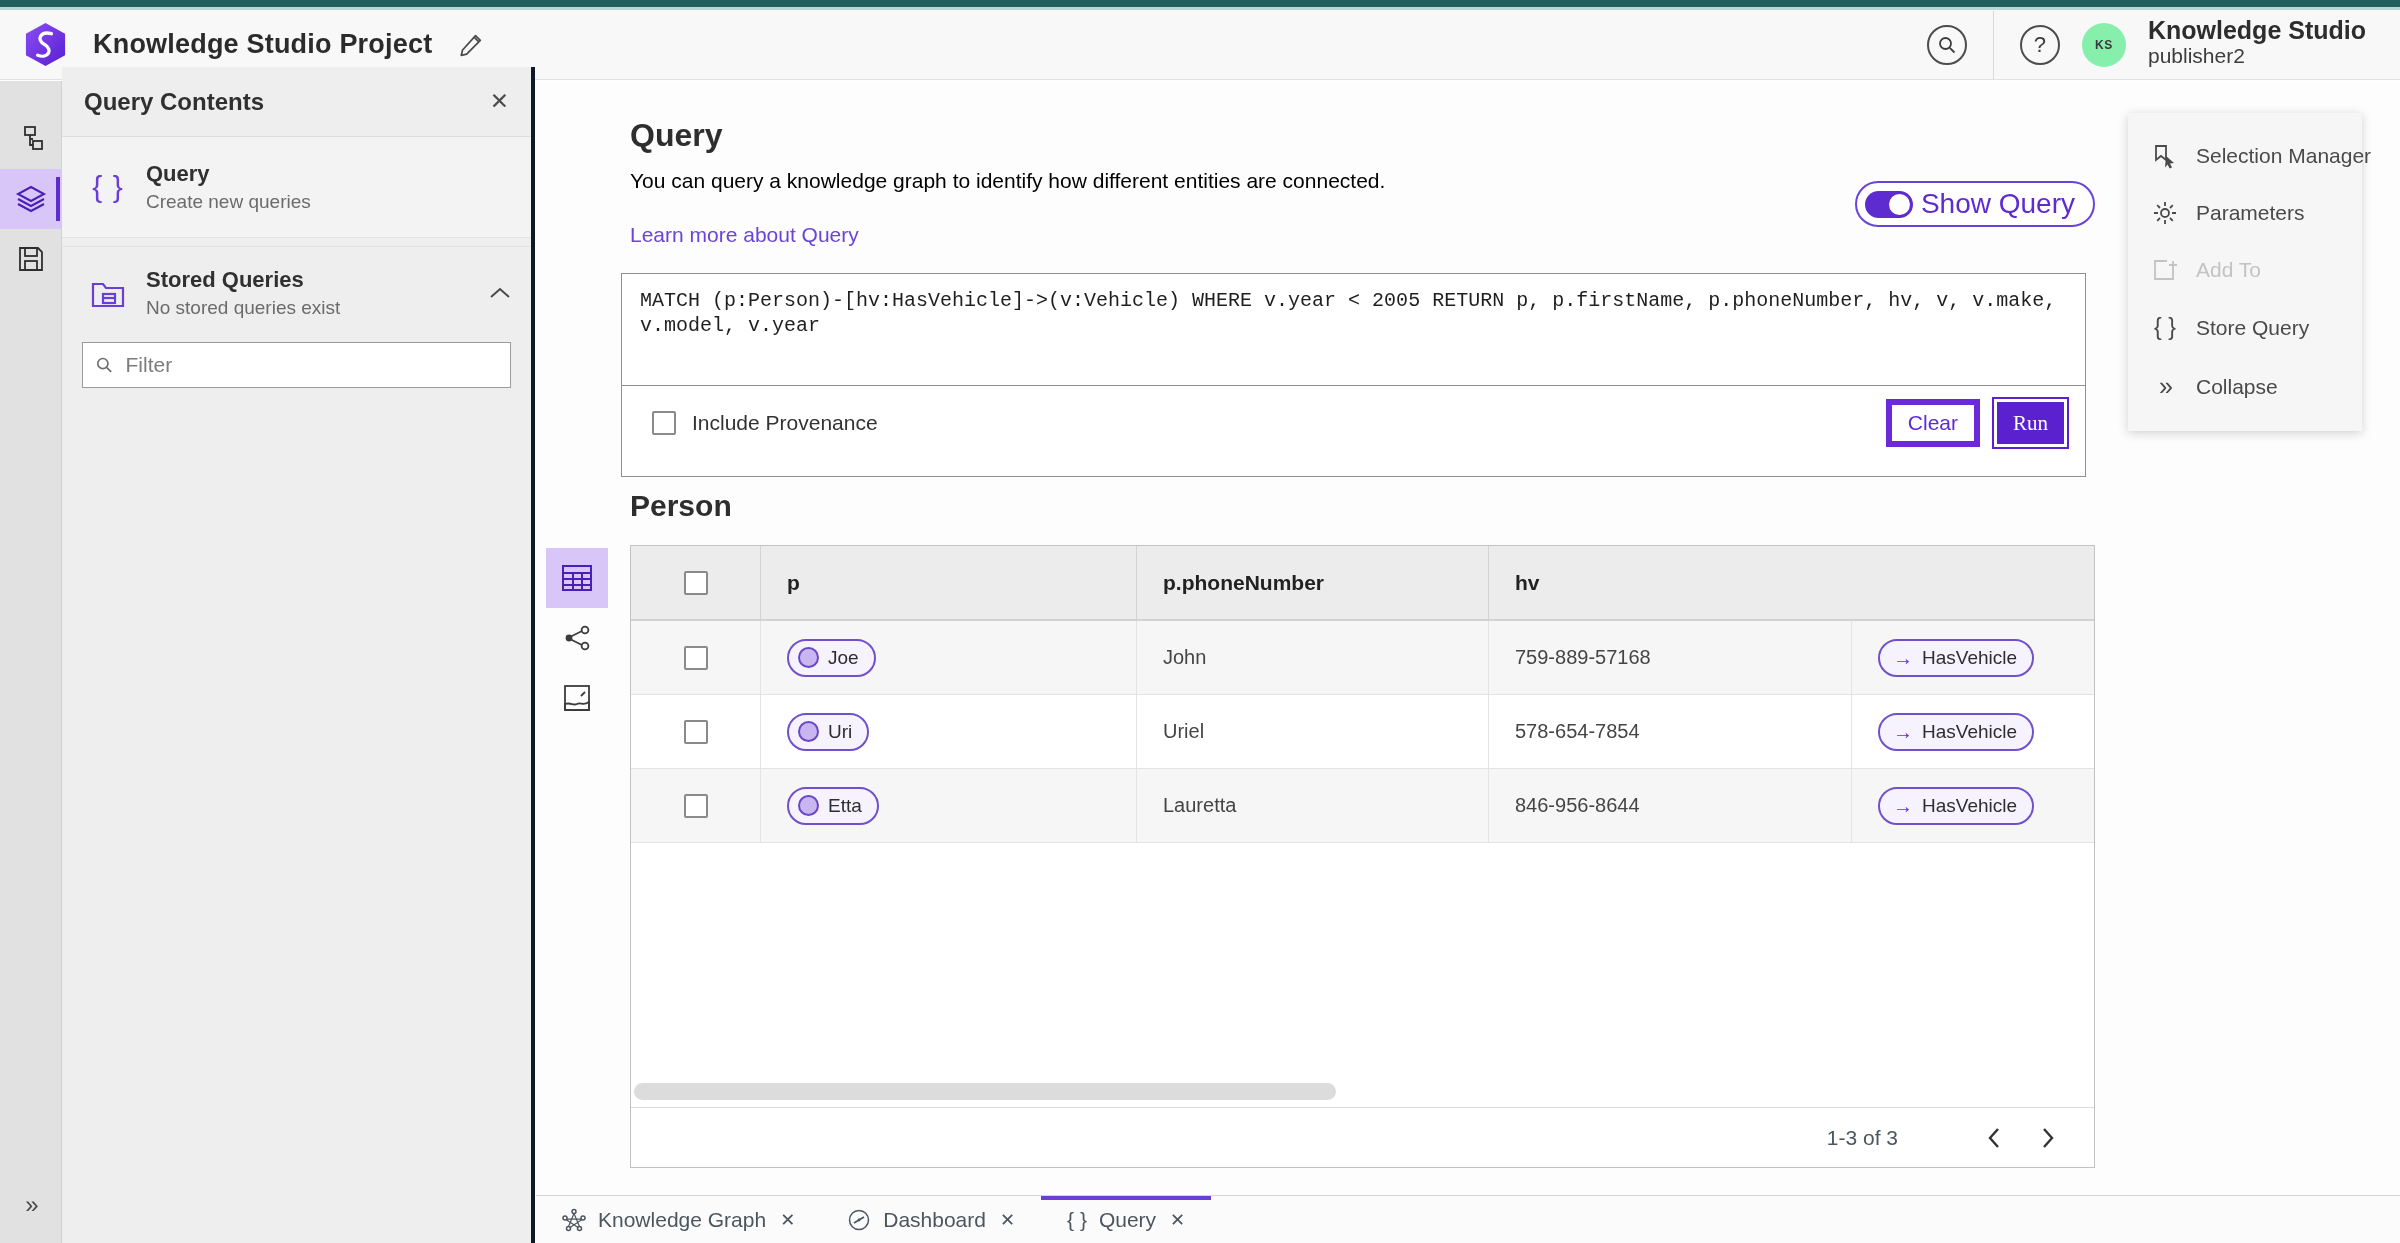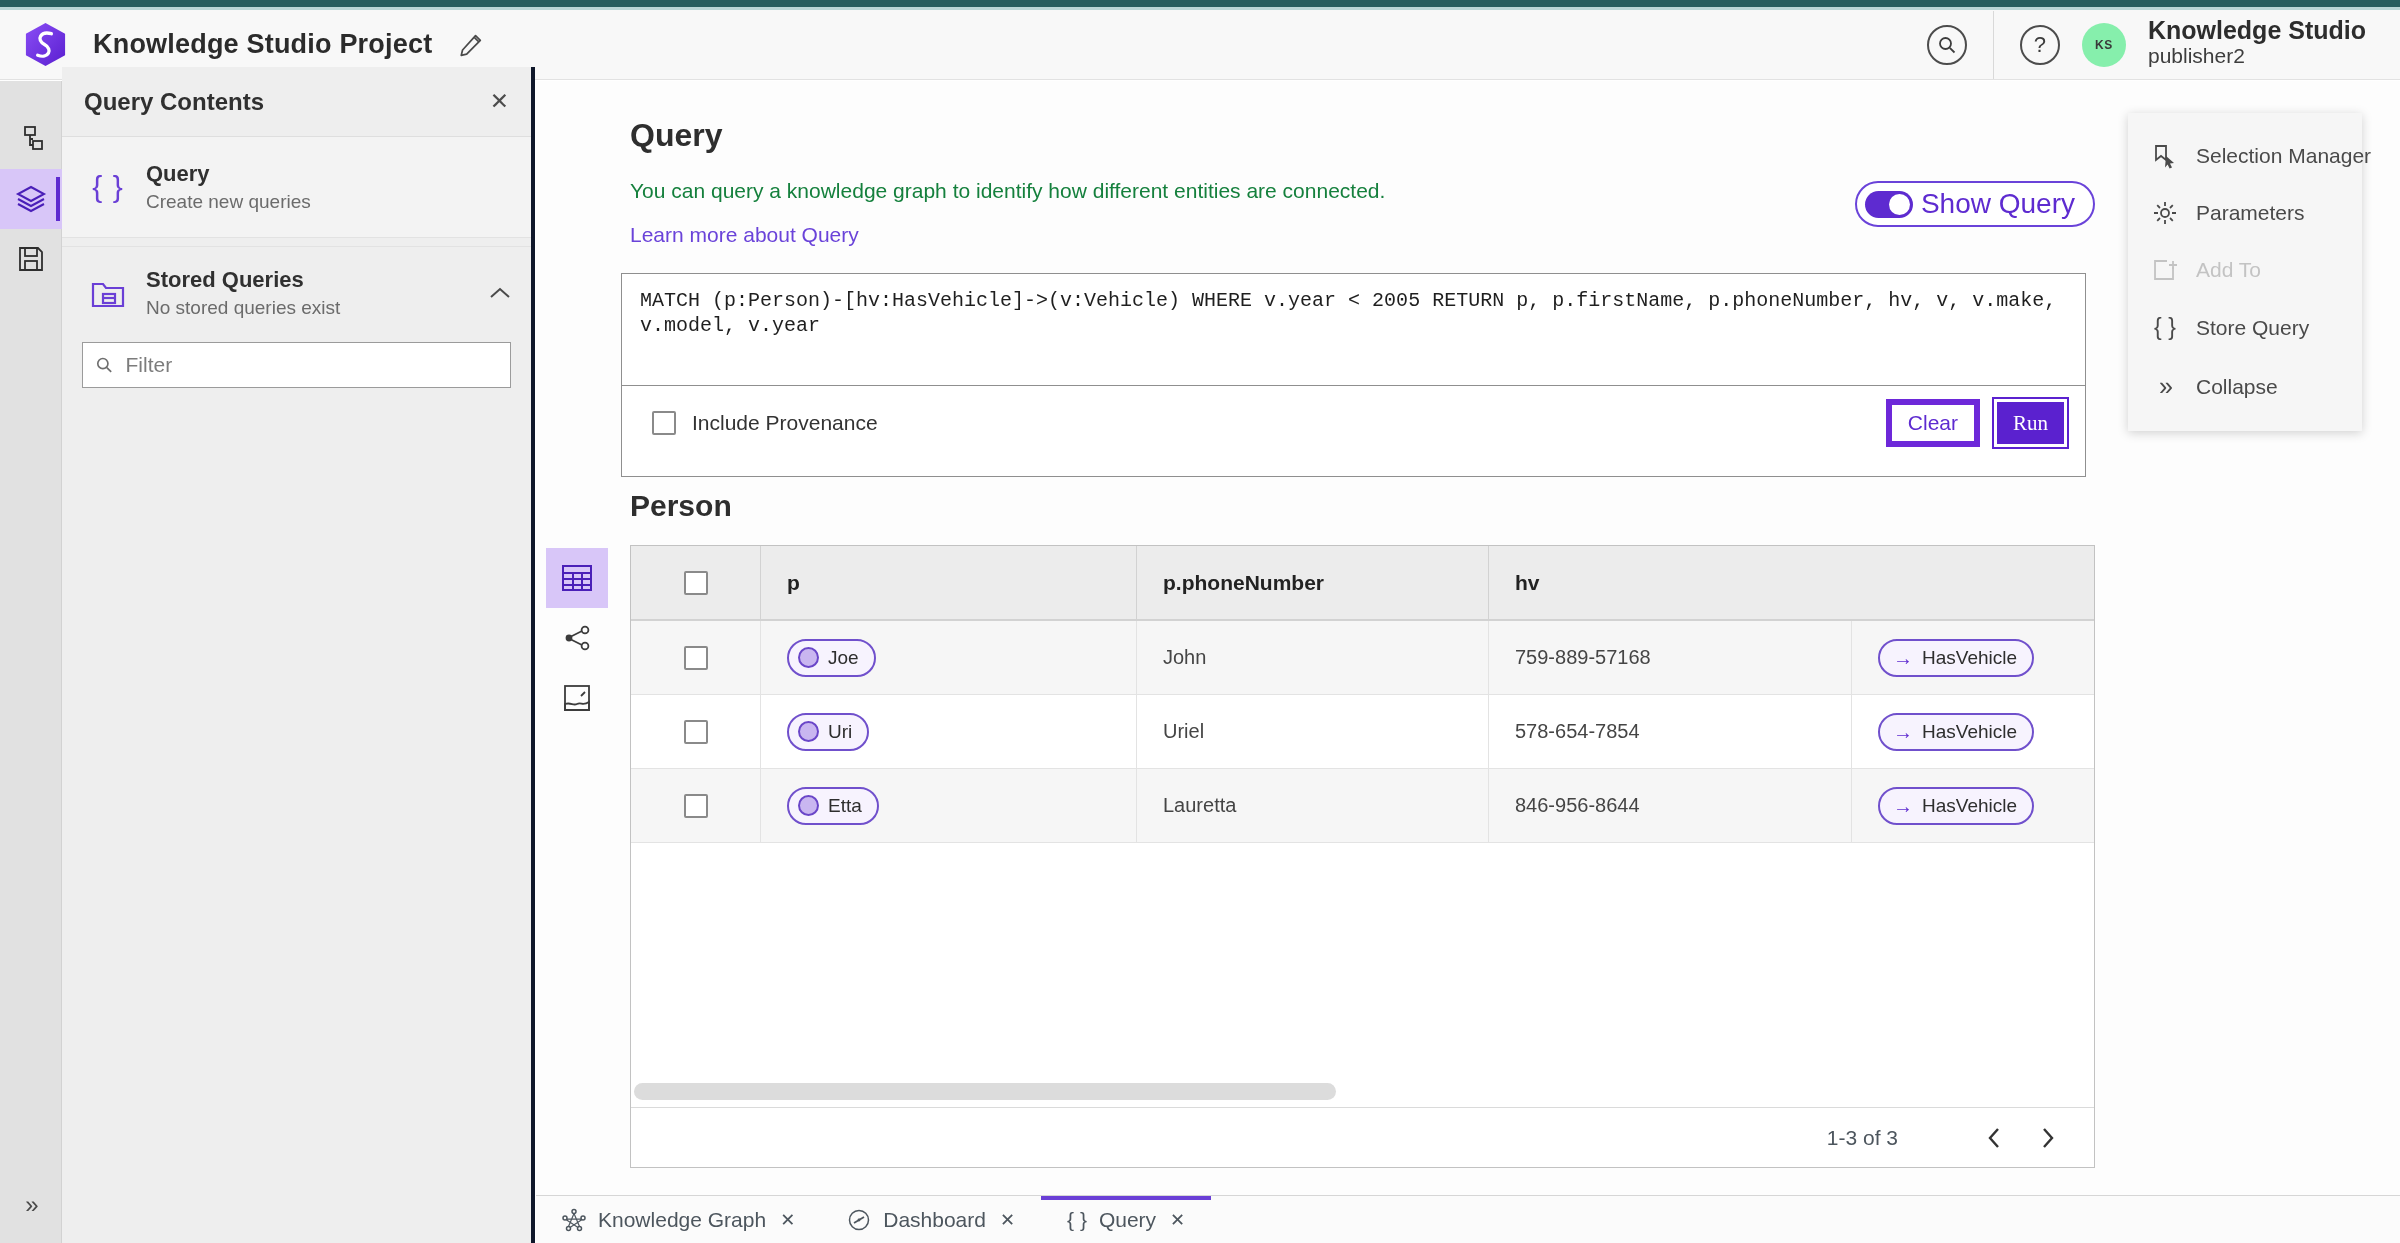--- a/index.html
+++ b/index.html
@@ -70,21 +70,21 @@
   .pi-chevron{margin-left:auto;}
   .filter-wrap{margin:4px 20px 0 20px;height:46px;background:#fff;border:1px solid #9b9b9b;
                display:flex;align-items:center;padding:0 12px;}
   .filter-wrap input{border:none;outline:none;font-size:21px;color:#333;background:transparent;width:100%;
                      margin-left:12px;font-family:"Liberation Sans",sans-serif;}
   .filter-wrap input::placeholder{color:#7c7c7c;}
 
   
   .main{position:absolute;left:536px;top:81px;right:0;bottom:48px;background:var(--main-bg);overflow:hidden;}
   .h1{position:absolute;left:94px;top:36px;font-size:32px;font-weight:700;color:#2e2e2e;}
-  .desc{position:absolute;left:94px;top:98px;font-size:21px;color:#15803d;}
+  .desc{position:absolute;left:94px;top:88px;font-size:21px;color:#000000;}
   .learn-link{position:absolute;left:94px;top:142px;font-size:21px;color:#6a43d9;text-decoration:none;cursor:pointer;}
   .show-query{position:absolute;right:305px;top:100px;height:46px;border:2px solid #6a43d9;border-radius:24px;
               display:flex;align-items:center;padding:0 18px 0 8px;cursor:pointer;background:#fff;}
   .toggle-track{width:48px;height:27px;background:#5e2bd0;border-radius:14px;position:relative;margin-right:8px;}
   .toggle-knob{position:absolute;right:3px;top:3px;width:21px;height:21px;background:#fff;border-radius:50%;}
   .show-query-label{font-size:28px;color:#5e2bd0;}
 
   .query-box{position:absolute;left:85px;top:192px;width:1465px;height:204px;border:1px solid #8f8f8f;background:#fff;}
   .query-text{height:112px;padding:14px 18px;font-family:"Liberation Mono", monospace;font-size:20px;
               line-height:1.25;color:#1f1f1f;border-bottom:1px solid #8f8f8f;white-space:pre-wrap;

